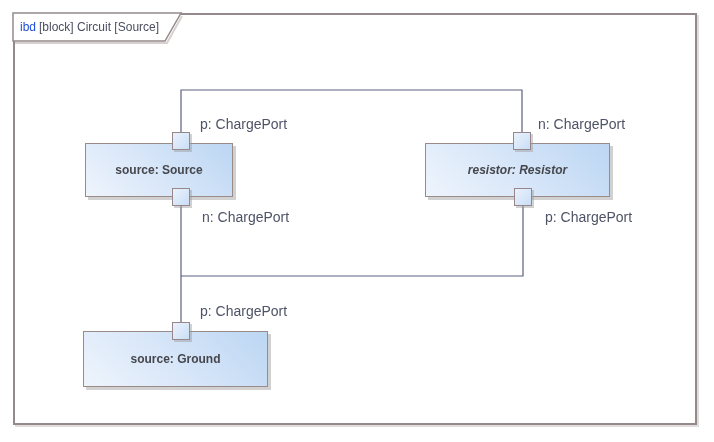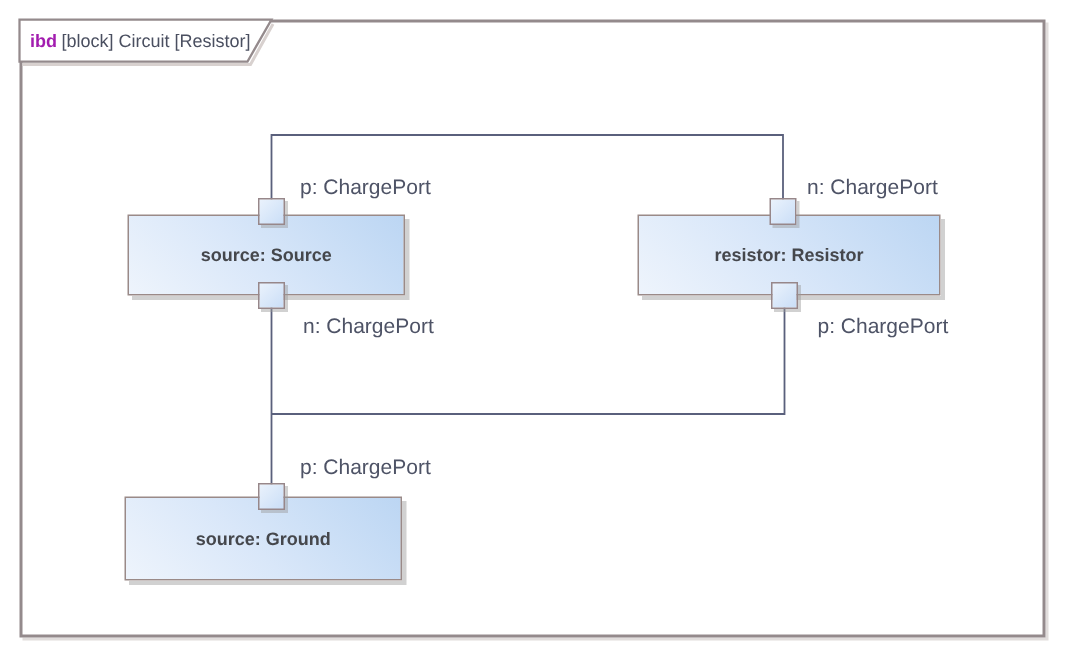--- a/index.html
+++ b/index.html
@@ -42,43 +42,43 @@
   }
   .tab-text {
     position: absolute;
     left: 20px; top: 20px;
     z-index: 4;
     font-size: 12px;
     white-space: nowrap;
     color: #4a4f60;
   }
   .tab-text .kw {
-    font-weight: bold;
-    color: #a21caf;
+    font-weight: normal;
+    color: #1d4ed8;
     margin-right: 3px;
   }
   
   .block {
     position: absolute;
     box-sizing: border-box;
     border: 1px solid #9a8a88;
     background: linear-gradient(45deg, #eef4fc 0%, #d9e7f9 45%, #bcd6f3 100%);
     box-shadow: 3px 3px 0 rgba(154,154,154,0.45);
     display: flex;
     align-items: center;
     justify-content: center;
     z-index: 1;
   }
   .block .block-label {
     font-size: 12px;
     font-weight: bold;
     color: #45474c;
   }
-  #block-source   { left: 85px;  top: 143px; width: 185px; height: 54px; }
-  #block-resistor { left: 425px; top: 143px; width: 202px; height: 54px; }
+  #block-source   { left: 85px;  top: 143px; width: 148px; height: 54px; }
+  #block-resistor { left: 425px; top: 143px; width: 185px; height: 54px; font-style: italic; }
   #block-ground   { left: 83px;  top: 331px; width: 185px; height: 56px; }
   
   .port {
     position: absolute;
     width: 18px; height: 18px;
     box-sizing: border-box;
     border: 1px solid #97878a;
     background: linear-gradient(135deg, #eaf2fc 0%, #cadef7 100%);
     box-shadow: 2px 2px 0 rgba(154,154,154,0.45);
     z-index: 3;
@@ -115,21 +115,21 @@
 
     <path class="connector" d="M181 205 L181 323"></path>
 
     <path class="connector" d="M181 276 L523 276 L523 205"></path>
 
     <polyline points="15,43 167,43 182,16" fill="none" stroke="#d8d1cf" stroke-width="2"></polyline>
     <polygon points="13,13 181,13 165,41 13,41" fill="#ffffff" stroke="#948a8c" stroke-width="1.5"></polygon>
   </svg>
 
   <div class="tab-text">
-    <span class="kw">ibd</span><span>[block] Circuit [Resistor]</span>
+    <span class="kw">ibd</span><span>[block] Circuit [Source]</span>
   </div>
 
   <div class="block" id="block-source">
     <span class="block-label">source: Source</span>
   </div>
   <div class="block" id="block-resistor">
     <span class="block-label">resistor: Resistor</span>
   </div>
   <div class="block" id="block-ground">
     <span class="block-label">source: Ground</span>

